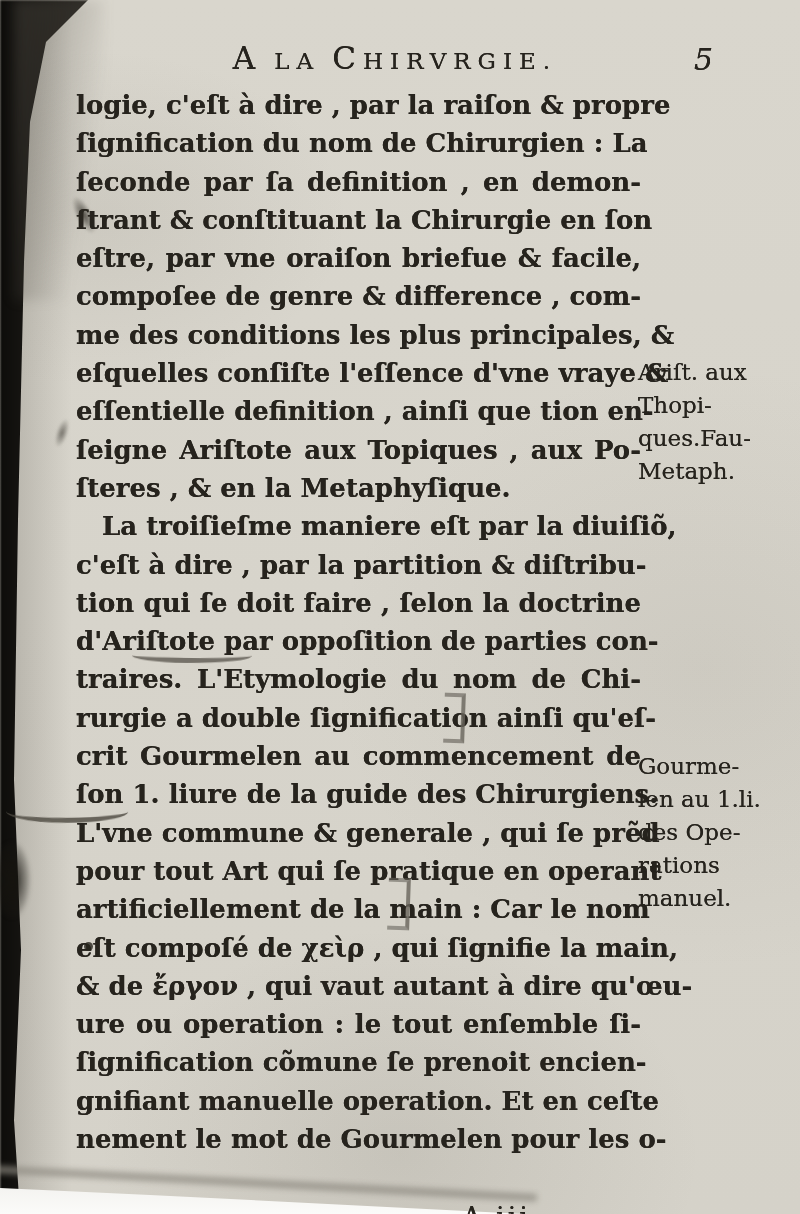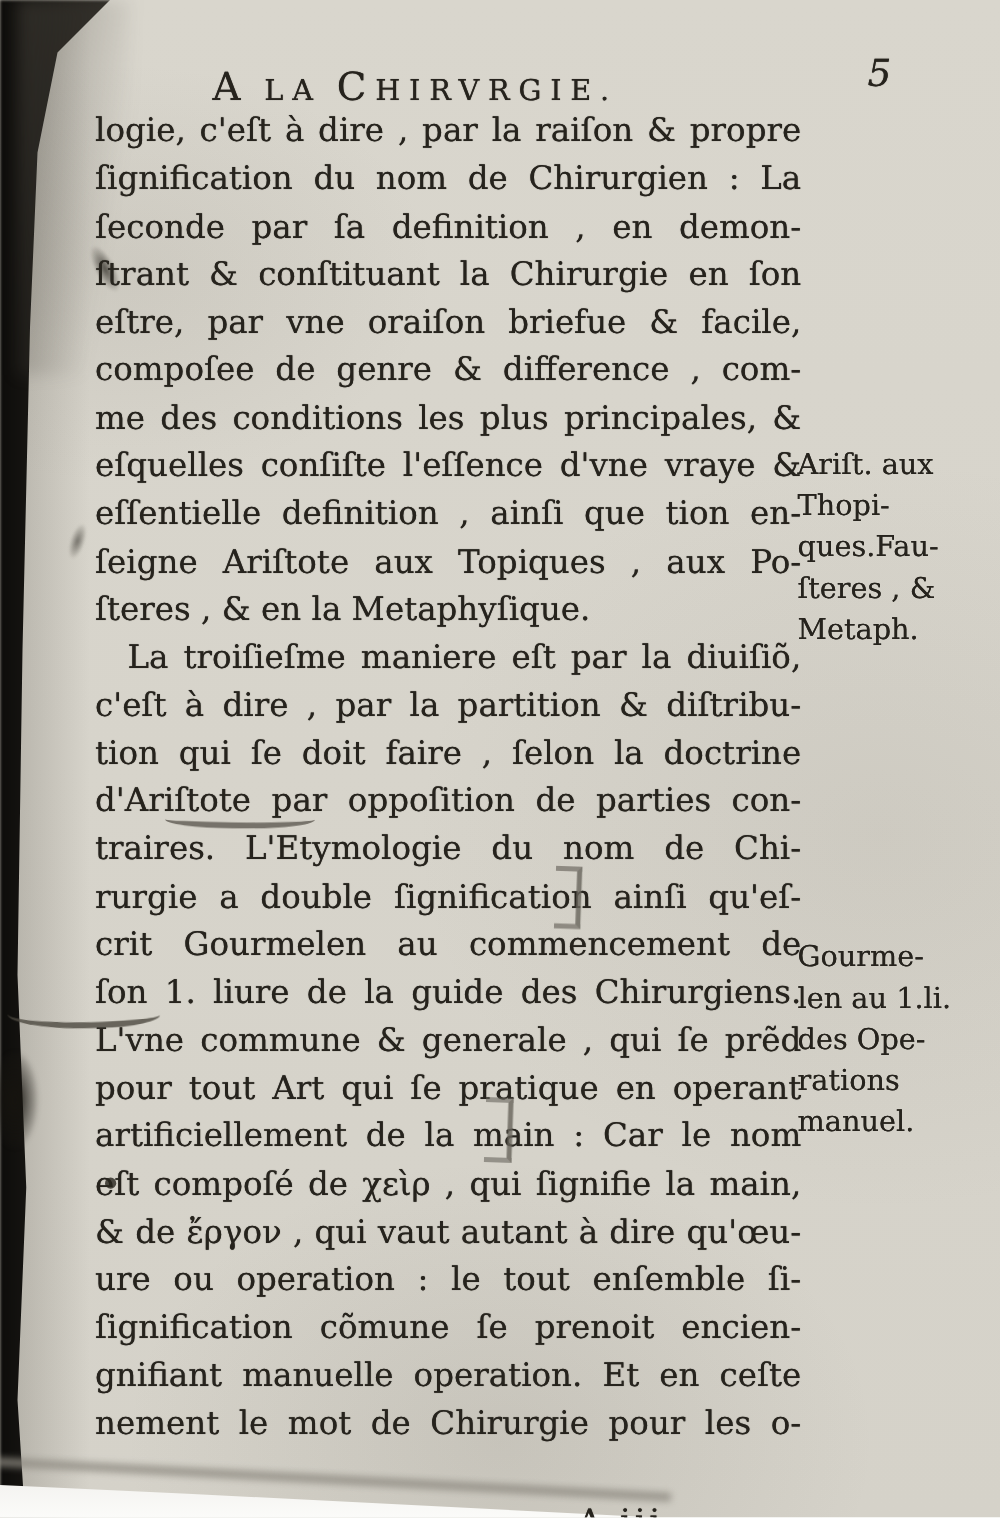--- a/index.html
+++ b/index.html
@@ -35,38 +35,38 @@
     position:absolute;left:-8px;top:1180px;width:545px;height:7px;
     background:#8e8a81;transform:rotate(3deg);filter:blur(3px);opacity:.8;
   }
   .leaf-white{
     position:absolute;left:0;top:1180px;width:800px;height:34px;
     background:linear-gradient(#f2f1ee,#fbfbf9);
     clip-path:polygon(0 8px,150px 15px,525px 34px,0 34px);
   }
   
   .header{
-    position:absolute;left:170px;top:52px;width:450px;
+    position:absolute;left:170px;top:40px;width:450px;text-align:center;
     letter-spacing:7px;white-space:nowrap;
     text-shadow:0 0 .6px rgba(32,29,24,.9);
   }
   .hdr-big{font-size:31px;}
   .hdr-sm{font-size:23px;}
   .folio{
     position:absolute;left:694px;top:42px;font-size:30px;font-style:italic;
     text-shadow:0 0 .6px rgba(32,29,24,.9);
   }
   
   .main-text{
     position:absolute;left:76px;top:86px;width:565px;
     font-size:26px;line-height:38.3px;
     text-shadow:0 0 .6px rgba(32,29,24,.85);
   }
   .main-text .tline{
-    text-align:justify;text-align-last:justify;white-space:nowrap;height:38.3px;
+    text-align:justify;text-align-last:justify;white-space:nowrap;height:38.3px;font-weight:bold;
   }
   .main-text .tline.short{text-align-last:left;}
   .main-text .tline.indent{text-indent:26px;}
   
   .mnote{
     position:absolute;left:638px;width:158px;
     font-size:23px;line-height:33px;
     text-shadow:0 0 .5px rgba(32,29,24,.85);
   }
   .mnote-1{top:356px;}
@@ -151,28 +151,27 @@
       <div class="tline">crit Gourmelen au commencement de</div>
       <div class="tline">ſon 1. liure de la guide des Chirurgiens.</div>
       <div class="tline">L'vne commune &amp; generale , qui ſe prẽd</div>
       <div class="tline">pour tout Art qui ſe pratique en operant</div>
       <div class="tline">artificiellement de la main : Car le nom</div>
       <div class="tline">eſt compoſé de χεὶρ , qui ſignifie la main,</div>
       <div class="tline">&amp; de ἔργον , qui vaut autant à dire qu'œu-</div>
       <div class="tline">ure ou operation : le tout enſemble ſi-</div>
       <div class="tline">ſignification cõmune ſe prenoit encien-</div>
       <div class="tline">gnifiant manuelle operation. Et en ceſte</div>
-      <div class="tline">nement le mot de Chirurgie pour les o-</div>
+      <div class="tline">nement le mot de Gourmelen pour les o-</div>
     </div>
 
   <div class="mnote mnote-1">
       <div>Ariſt. aux</div>
       <div>Thopi-</div>
       <div>ques.Fau-</div>
-      <div>ſteres , &amp;</div>
       <div>Metaph.</div>
     </div>
   <div class="mnote mnote-2">
       <div>Gourme-</div>
       <div>len au 1.li.</div>
       <div>des Ope-</div>
       <div>rations</div>
       <div>manuel.</div>
     </div>
 

